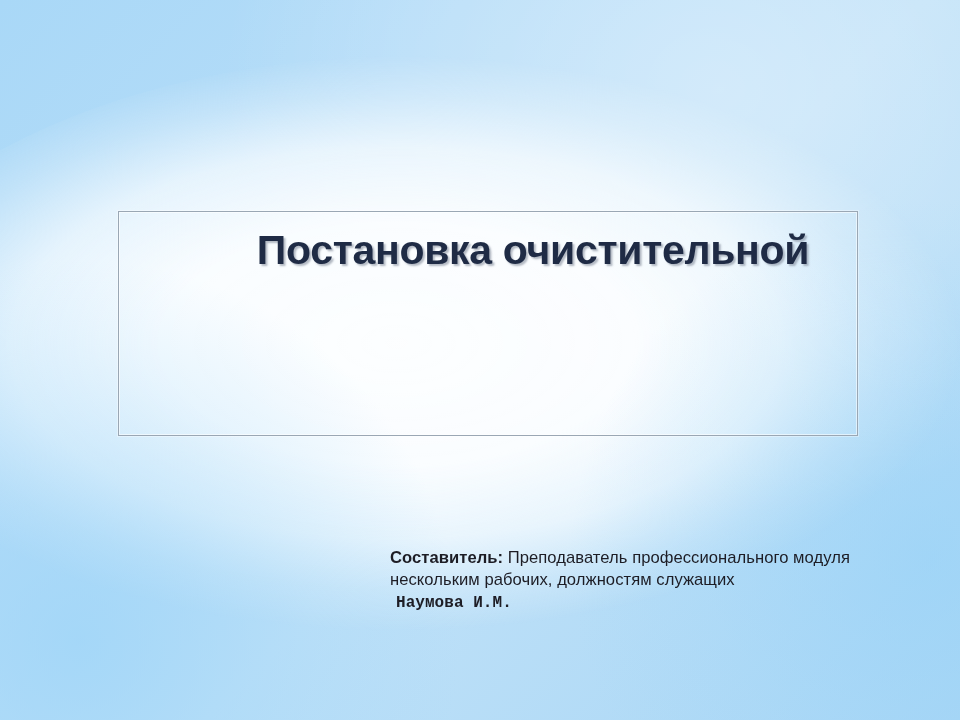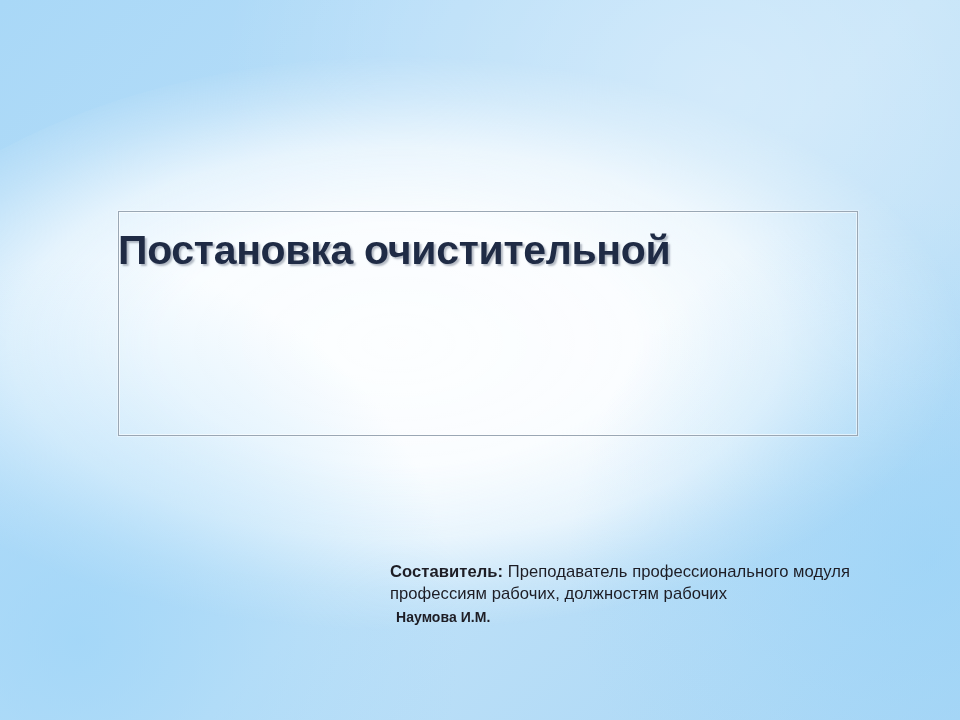--- a/index.html
+++ b/index.html
@@ -93,73 +93,75 @@
     box-shadow: inset 0 0 0 1px rgba(255,255,255,0.55),
                 0 0 0 1px rgba(255,255,255,0.35);
     background: transparent;
   }
 
   .title-block {
     position: absolute;
     left: 118px;
     top: 212px;
     width: 740px;
-    text-align: left;
+    text-align: center;
     pointer-events: none;
+    padding-left: 45px;
   }
 
   .title-line {
     color: #1f2b45;
     font-family: "Liberation Sans", sans-serif;
     font-weight: bold;
     font-size: 41px;
     line-height: 54px;
     letter-spacing: -0.3px;
     text-shadow: 2px 2px 2px rgba(120,130,145,0.55);
     white-space: nowrap;
   }
   .title-line.line1 { padding-top: 11px; }
   .title-line.line2 { padding-top: 2px; }
 
   
   .author-block {
     position: absolute;
     left: 390px;
-    top: 561px;
+    top: 547px;
     width: 520px;
     color: #1d1d25;
     font-family: "Liberation Sans", sans-serif;
     font-size: 16.6px;
     line-height: 22px;
     letter-spacing: 0.05px;
   }
   .author-line { white-space: nowrap; }
   .author-line b { font-weight: bold; }
   .author-name {
     font-weight: bold;
     padding-left: 6px;
-    font-size: 14px;
+    font-size: 16px;
     line-height: 24px;
+    font-family: Liberation Mono, monospace;
   }
 </style>
 </head>
 <body>
 
 <div class="slide">
 
   <div class="ellipse-glow"></div>
   <div class="sweep"></div>
   <div class="tint-left"></div>
   <div class="tint-right"></div>
 
   <div class="title-frame"></div>
 
   <div class="title-block">
     <div class="title-line line1">Постановка очистительной</div>
   </div>
 
   <div class="author-block">
     <div class="author-line"><b>Составитель:</b><span> Преподаватель профессионального модуля</span></div>
-    <div class="author-line">профессиям рабочих, должностям рабочих</div>
+    <div class="author-line">нескольким рабочих, должностям служащих</div>
     <div class="author-line author-name">Наумова И.М.</div>
   </div>
 
 </div>
 
 </body></html>

